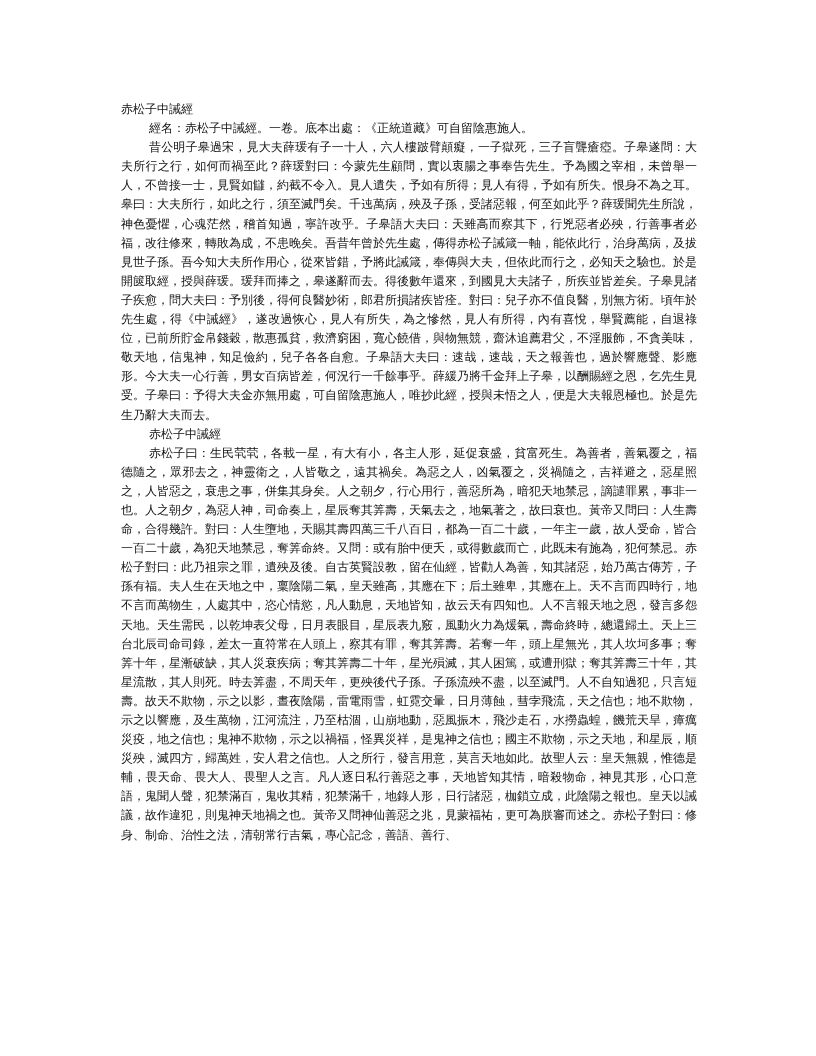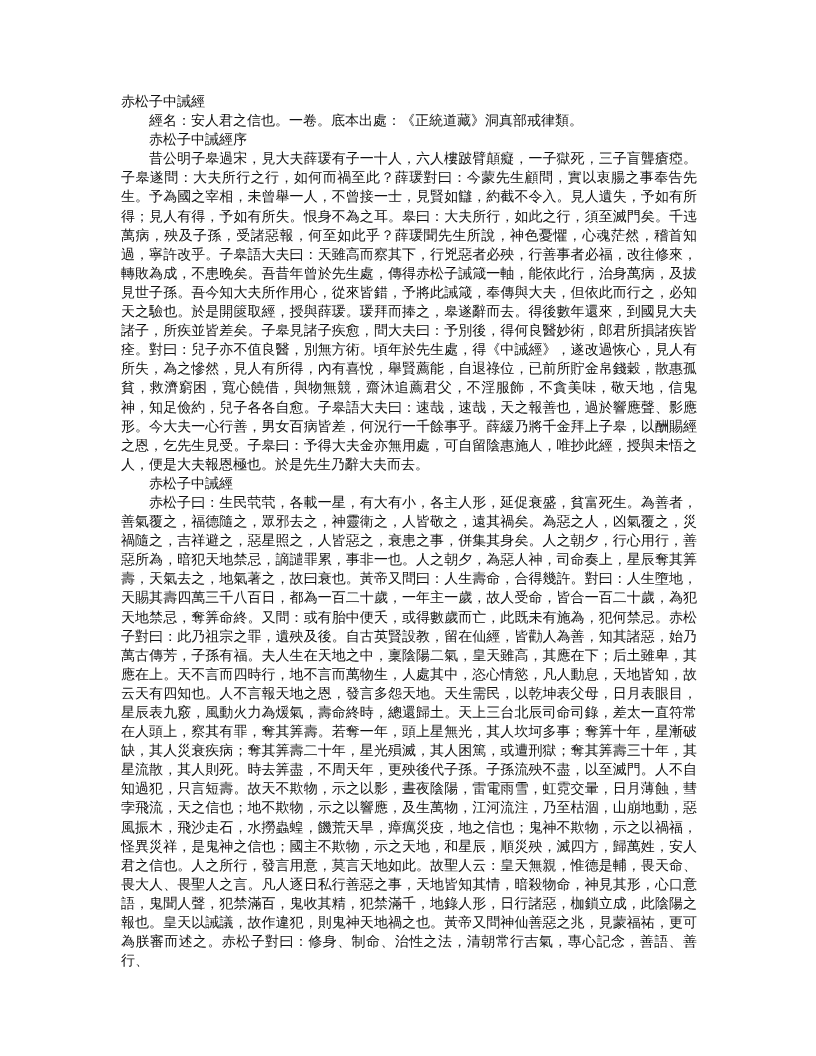--- a/index.html
+++ b/index.html
@@ -1,36 +1,35 @@
 <!DOCTYPE html>
 <html><head>
 <meta charset="utf-8">
 <style>
   html, body { margin: 0; padding: 0; background: #ffffff; }
   body { width: 816px; height: 1056px; position: relative; overflow: hidden; }
   .page {
     position: absolute;
     left: 121px;
-    top: 92px;
+    top: 101px;
     width: 576px;
-    font-family: Liberation Serif, serif;
-    font-size: 14px;
+    font-family: Liberation Mono, monospace;
+    font-size: 12px;
     line-height: 19.1px;
     color: #111111;
     text-align: justify;
     text-justify: inter-character;
     word-break: break-all;
   }
   .page p { margin: 0; }
   .indent { text-indent: 28px; }
   .title { text-indent: 0; }
 </style>
 </head>
 <body>
 
 <div class="page">
   <p class="title">赤松子中誡經</p>
-  <p class="indent">經名：安人君之信也。一卷。底本出處：《正統道藏》洞真部戒律類。</p>
-  <p class="indent">赤松子中誡經序</p>
+  <p class="indent">經名：赤松子中誡經。一卷。底本出處：《正統道藏》可自留陰惠施人。</p>
   <p class="indent">昔公明子皋過宋，見大夫薛瑗有子一十人，六人樓跛臂顛癡，一子獄死，三子盲聾瘡瘂。子皋遂問：大夫所行之行，如何而禍至此？薛瑗對曰：今蒙先生顧問，實以衷腸之事奉告先生。予為國之宰相，未曾舉一人，不曾接一士，見賢如讎，約截不令入。見人遺失，予如有所得；見人有得，予如有所失。恨身不為之耳。皋曰：大夫所行，如此之行，須至滅門矣。千迍萬病，殃及子孫，受諸惡報，何至如此乎？薛瑗聞先生所說，神色憂懼，心魂茫然，稽首知過，寧許改乎。子皋語大夫曰：天雖高而察其下，行兇惡者必殃，行善事者必福，改往修來，轉敗為成，不患晚矣。吾昔年曾於先生處，傳得赤松子誡箴一軸，能依此行，治身萬病，及拔見世子孫。吾今知大夫所作用心，從來皆錯，予將此誡箴，奉傳與大夫，但依此而行之，必知天之驗也。於是開篋取經，授與薛瑗。瑗拜而捧之，皋遂辭而去。得後數年還來，到國見大夫諸子，所疾並皆差矣。子皋見諸子疾愈，問大夫曰：予別後，得何良醫妙術，郎君所損諸疾皆痊。對曰：兒子亦不值良醫，別無方術。頃年於先生處，得《中誡經》，遂改過恢心，見人有所失，為之慘然，見人有所得，內有喜悅，舉賢薦能，自退祿位，已前所貯金帛錢穀，散惠孤貧，救濟窮困，寬心饒借，與物無競，齋沐追薦君父，不淫服飾，不貪美味，敬天地，信鬼神，知足儉約，兒子各各自愈。子皋語大夫曰：速哉，速哉，天之報善也，過於響應聲、影應形。今大夫一心行善，男女百病皆差，何況行一千餘事乎。薛緩乃將千金拜上子皋，以酬賜經之恩，乞先生見受。子皋曰：予得大夫金亦無用處，可自留陰惠施人，唯抄此經，授與未悟之人，便是大夫報恩極也。於是先生乃辭大夫而去。</p>
   <p class="indent">赤松子中誡經</p>
   <p class="indent">赤松子曰：生民茕茕，各載一星，有大有小，各主人形，延促衰盛，貧富死生。為善者，善氣覆之，福德隨之，眾邪去之，神靈衛之，人皆敬之，遠其禍矣。為惡之人，凶氣覆之，災禍隨之，吉祥避之，惡星照之，人皆惡之，衰患之事，併集其身矣。人之朝夕，行心用行，善惡所為，暗犯天地禁忌，謫譴罪累，事非一也。人之朝夕，為惡人神，司命奏上，星辰奪其筭壽，天氣去之，地氣著之，故曰衰也。黃帝又問曰：人生壽命，合得幾許。對曰：人生墮地，天賜其壽四萬三千八百日，都為一百二十歲，一年主一歲，故人受命，皆合一百二十歲，為犯天地禁忌，奪筭命終。又問：或有胎中便夭，或得數歲而亡，此既未有施為，犯何禁忌。赤松子對曰：此乃祖宗之罪，遺殃及後。自古英賢設教，留在仙經，皆勸人為善，知其諸惡，始乃萬古傳芳，子孫有福。夫人生在天地之中，稟陰陽二氣，皇天雖高，其應在下；后土雖卑，其應在上。天不言而四時行，地不言而萬物生，人處其中，恣心情慾，凡人動息，天地皆知，故云天有四知也。人不言報天地之恩，發言多怨天地。天生需民，以乾坤表父母，日月表眼目，星辰表九竅，風動火力為煖氣，壽命終時，總還歸土。天上三台北辰司命司錄，差太一直符常在人頭上，察其有罪，奪其筭壽。若奪一年，頭上星無光，其人坎坷多事；奪筭十年，星漸破缺，其人災衰疾病；奪其筭壽二十年，星光殞滅，其人困篤，或遭刑獄；奪其筭壽三十年，其星流散，其人則死。時去筭盡，不周天年，更殃後代子孫。子孫流殃不盡，以至滅門。人不自知過犯，只言短壽。故天不欺物，示之以影，晝夜陰陽，雷電雨雪，虹霓交暈，日月薄蝕，彗孛飛流，天之信也；地不欺物，示之以響應，及生萬物，江河流注，乃至枯涸，山崩地動，惡風振木，飛沙走石，水撈蟲蝗，饑荒天旱，瘴癘災疫，地之信也；鬼神不欺物，示之以禍福，怪異災祥，是鬼神之信也；國主不欺物，示之天地，和星辰，順災殃，滅四方，歸萬姓，安人君之信也。人之所行，發言用意，莫言天地如此。故聖人云：皇天無親，惟德是輔，畏天命、畏大人、畏聖人之言。凡人逐日私行善惡之事，天地皆知其情，暗殺物命，神見其形，心口意語，鬼聞人聲，犯禁滿百，鬼收其精，犯禁滿千，地錄人形，日行諸惡，枷鎖立成，此陰陽之報也。皇天以誡議，故作違犯，則鬼神天地禍之也。黃帝又問神仙善惡之兆，見蒙福祐，更可為朕審而述之。赤松子對曰：修身、制命、治性之法，清朝常行吉氣，專心記念，善語、善行、</p>
 </div>
 
 </body></html>

